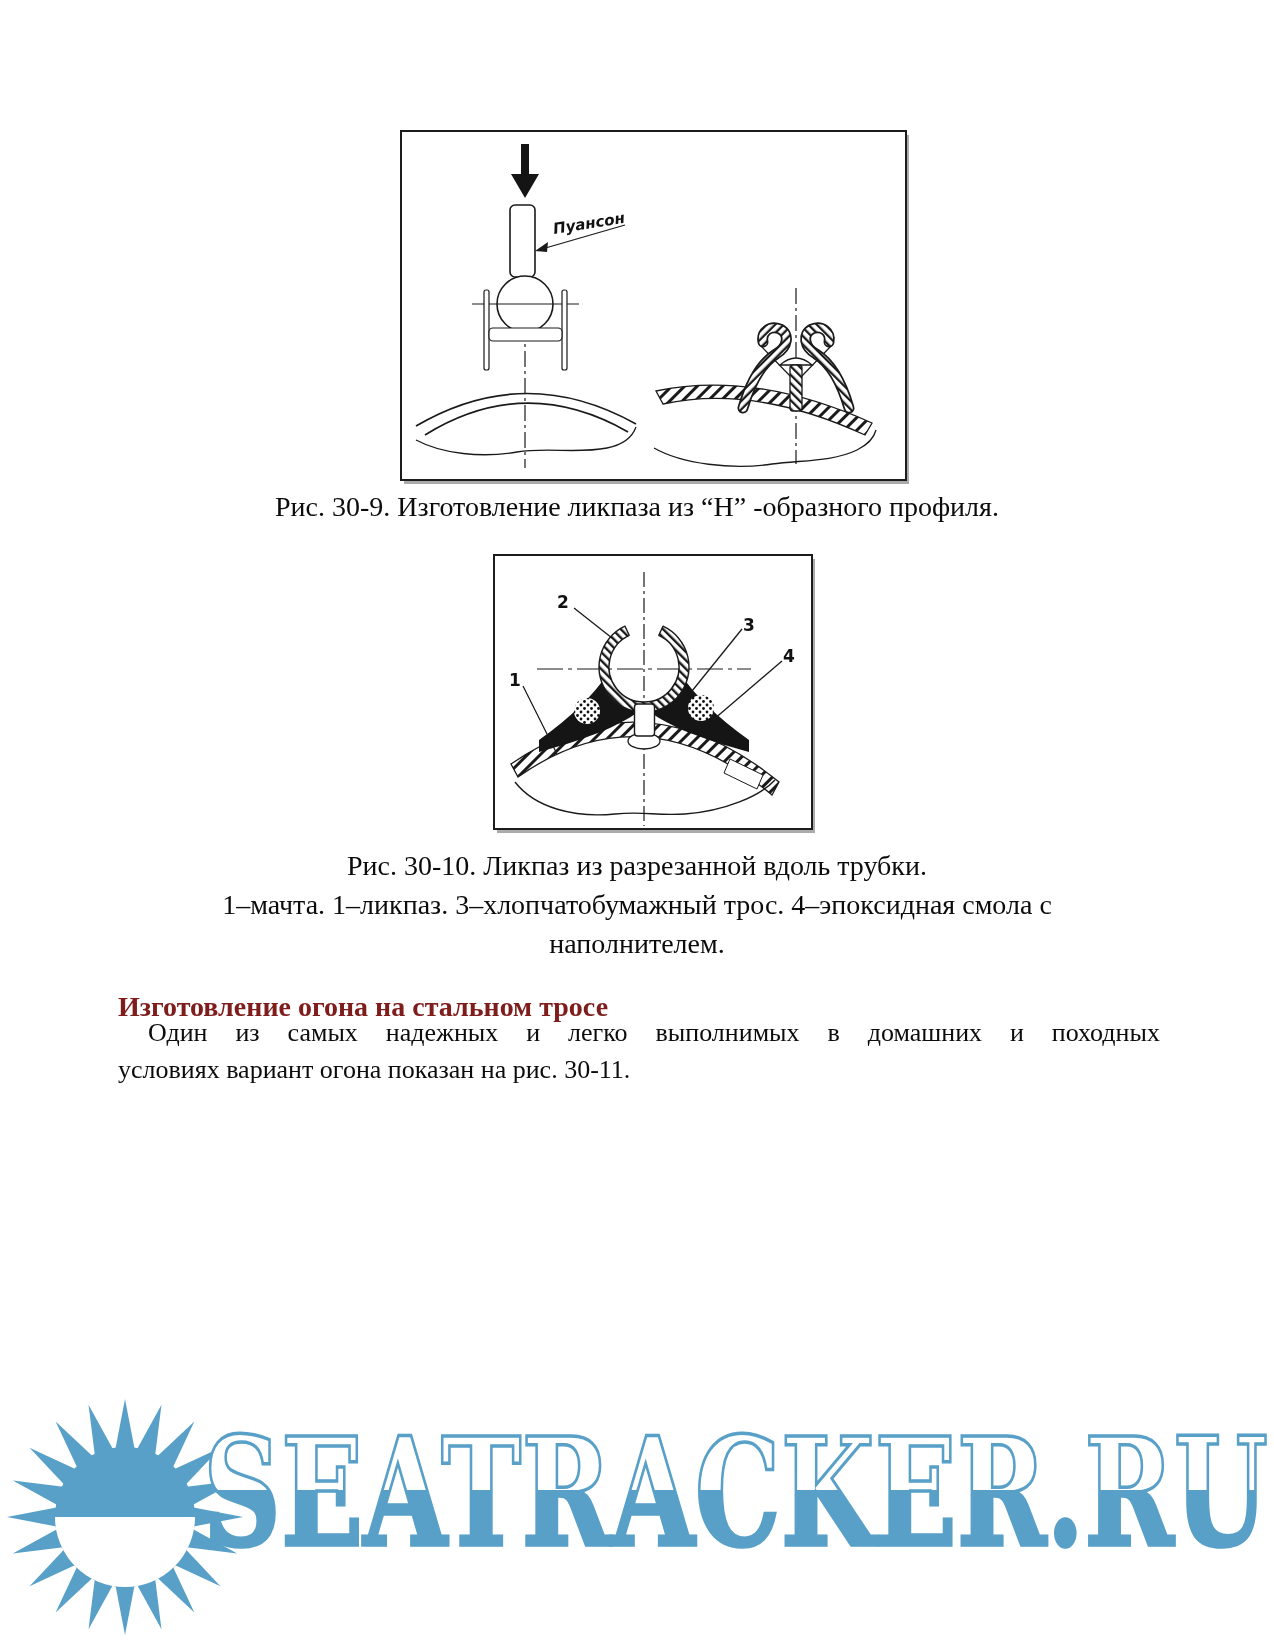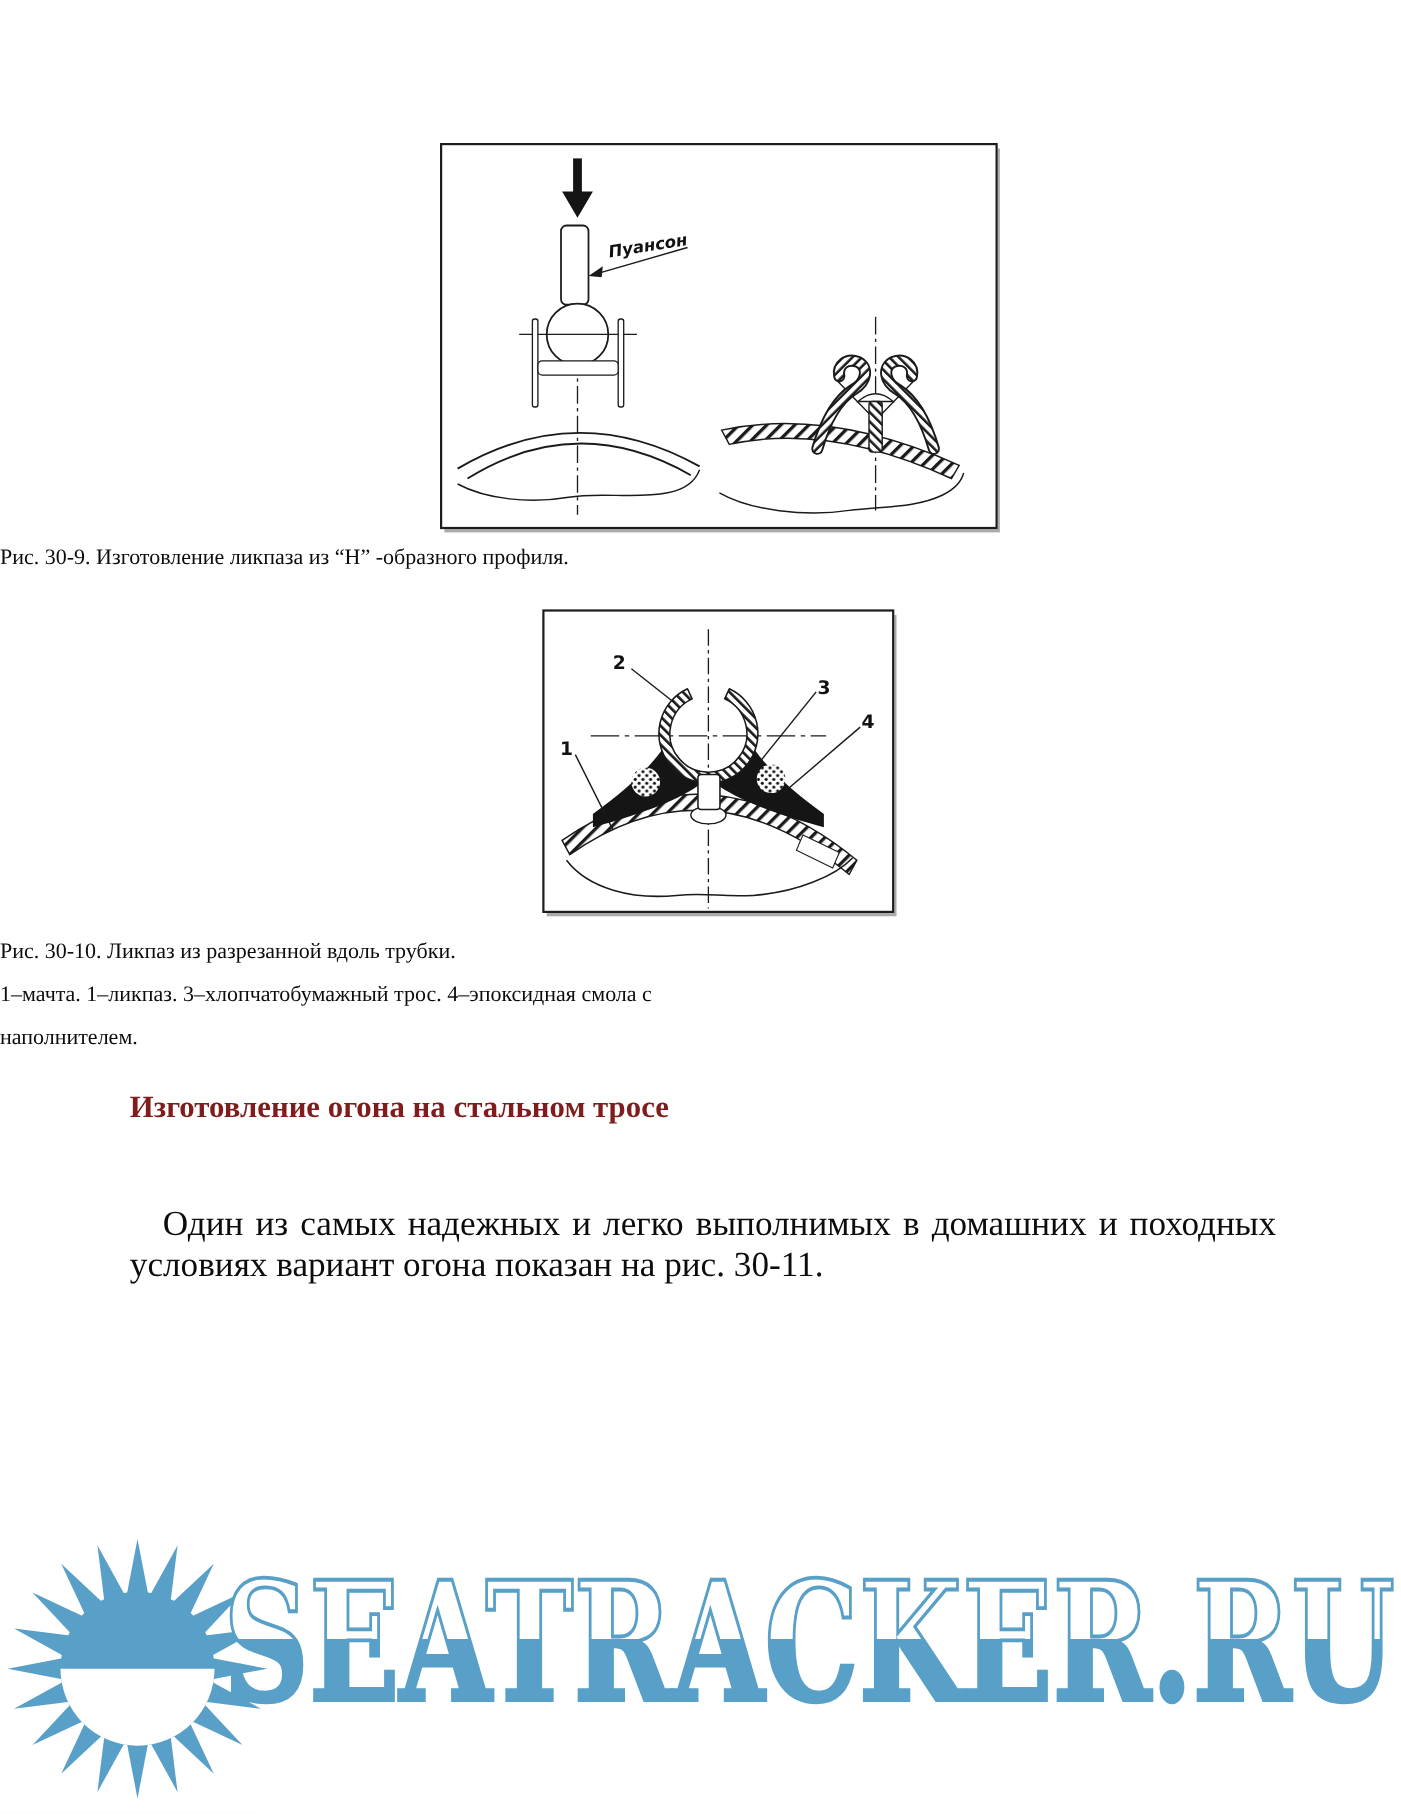--- a/index.html
+++ b/index.html
@@ -8,32 +8,32 @@
     background:#ffffff;overflow:hidden;
     font-family:"Liberation Serif",serif;color:#111;
   }
   .figbox{
     position:absolute;background:#fff;
     border:2px solid #1c1c1c;
     box-shadow:3px 4px 0 -1px #ababab;
   }
   .figbox svg{display:block;}
   .caption{
-    position:absolute;left:0;width:1274px;text-align:left;
-    font-size:20px;line-height:39px;color:#0c0c0c;
+    position:absolute;left:0;width:1274px;text-align:center;
+    font-size:28px;line-height:39px;color:#0c0c0c;
   }
   .cap1{top:489px;line-height:36px;}
   .cap2{top:846px;}
   .heading{
     position:absolute;left:118px;top:991px;width:1042px;
     font-size:28px;font-weight:bold;color:#7f1d1d;
   }
   .para{
-    position:absolute;left:118px;top:1094px;width:1042px;
-    font-size:32px;line-height:37px;color:#0c0c0c;
+    position:absolute;left:118px;top:1014px;width:1042px;
+    font-size:26px;line-height:37px;color:#0c0c0c;
   }
   .para .l1{text-align:justify;text-align-last:justify;text-indent:30px;white-space:nowrap;}
   .para .l2{text-align:left;}
   .logo{position:absolute;left:0;top:1390px;width:1048px;height:259px;}
   .drawline{stroke:#1a1a1a;fill:none;}
 </style>
 </head>
 <body>
 
 <div class="page">

